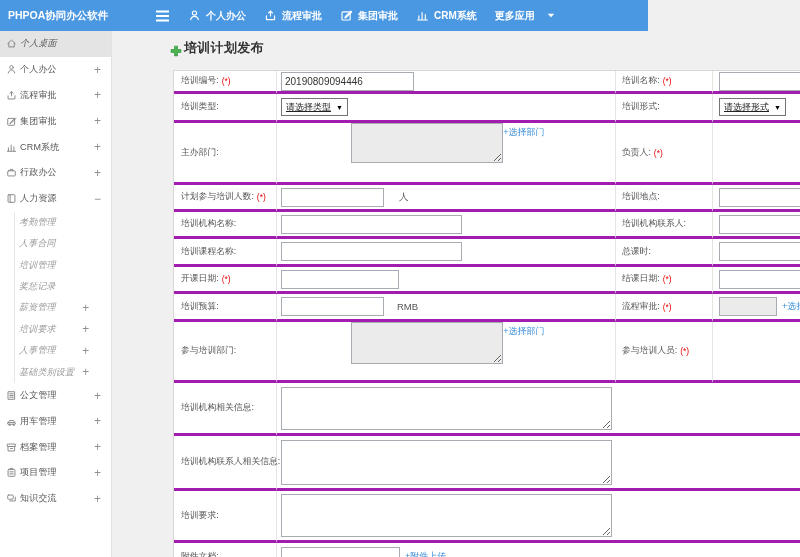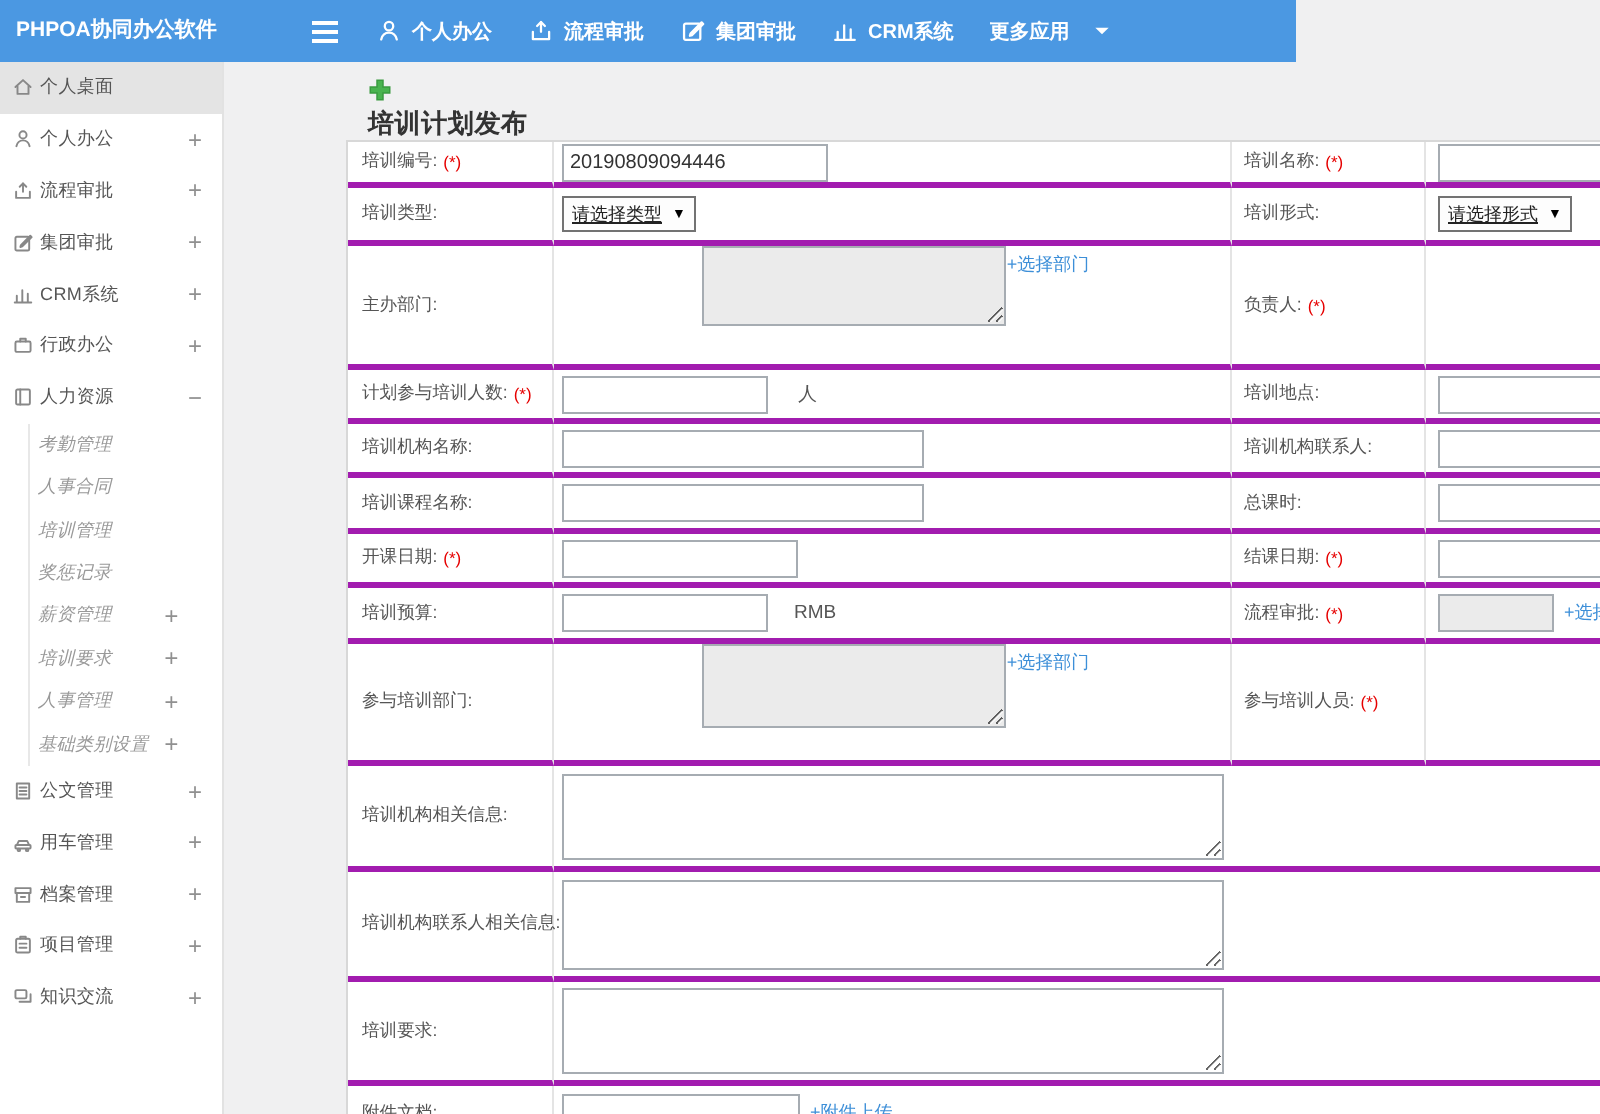--- a/index.html
+++ b/index.html
@@ -9,27 +9,27 @@
 .logo{position:absolute;left:8px;top:0;line-height:31px;font-size:10.5px;font-weight:bold;color:#fff;}
 .topnav{position:absolute;left:155px;top:0;height:31px;display:flex;align-items:center;gap:18px;}
 .tn-item{display:flex;align-items:center;gap:5px;color:#fff;font-size:10px;font-weight:bold;cursor:pointer;white-space:nowrap;}
 .tn-item .tic{display:flex;align-items:center;}
 .hamb{display:flex;align-items:center;}
 .caret{margin-left:7px;display:flex;align-items:center;}
 .sidebar{position:absolute;top:31px;left:0;width:112px;height:526px;background:#fff;border-right:1px solid #e2e2e2;}
 .side-item{position:relative;height:25.8px;display:flex;align-items:center;color:#555;font-size:9px;cursor:pointer;}
 .side-item.sub{height:21.4px;color:#999;font-style:italic;}
 .side-item.sub::before{content:'';position:absolute;left:14px;top:0;bottom:0;border-left:1px solid #e8e8e8;}
-.side-item.active{background:#e4e4e4;}
+.side-item.active{background:#e4e4e4;font-style:italic;}
 .side-item .sic{position:absolute;left:6px;top:50%;margin-top:-5.5px;width:11px;height:11px;}
 .side-item .slb{position:absolute;left:20px;white-space:nowrap;letter-spacing:0.2px;}
 .side-item.sub .slb{left:19px;}
 .side-item .sex{position:absolute;right:10px;color:#909090;font-size:12px;font-weight:400;}
 .side-item.sub .sex{right:22px;}
-.titlerow{position:absolute;left:184px;top:39px;display:flex;align-items:flex-start;gap:2px;flex-direction:column;}
+.titlerow{position:absolute;left:170px;top:39px;display:flex;align-items:flex-end;gap:2px;}
 .titlerow h1{font-size:13px;color:#333;font-weight:bold;letter-spacing:0.3px;}
 .plusic{display:flex;align-items:center;}
 .formtable{position:absolute;left:173px;top:70px;width:1140px;background:#fff;border-top:1px solid #d8d8d8;border-left:1px solid #d8d8d8;}
 .frow{display:flex;width:100%;}
 .cell{border-right:1px solid #e4e4e4;border-bottom:3px solid #a21caf;display:flex;align-items:center;}
 .lab1{width:103px;padding-left:7px;}
 .fld1{width:339px;padding-left:4px;}
 .fld1.full{width:864px;}
 .lab2{width:97px;padding-left:6px;}
 .fld2{flex:1;padding-left:6px;}

